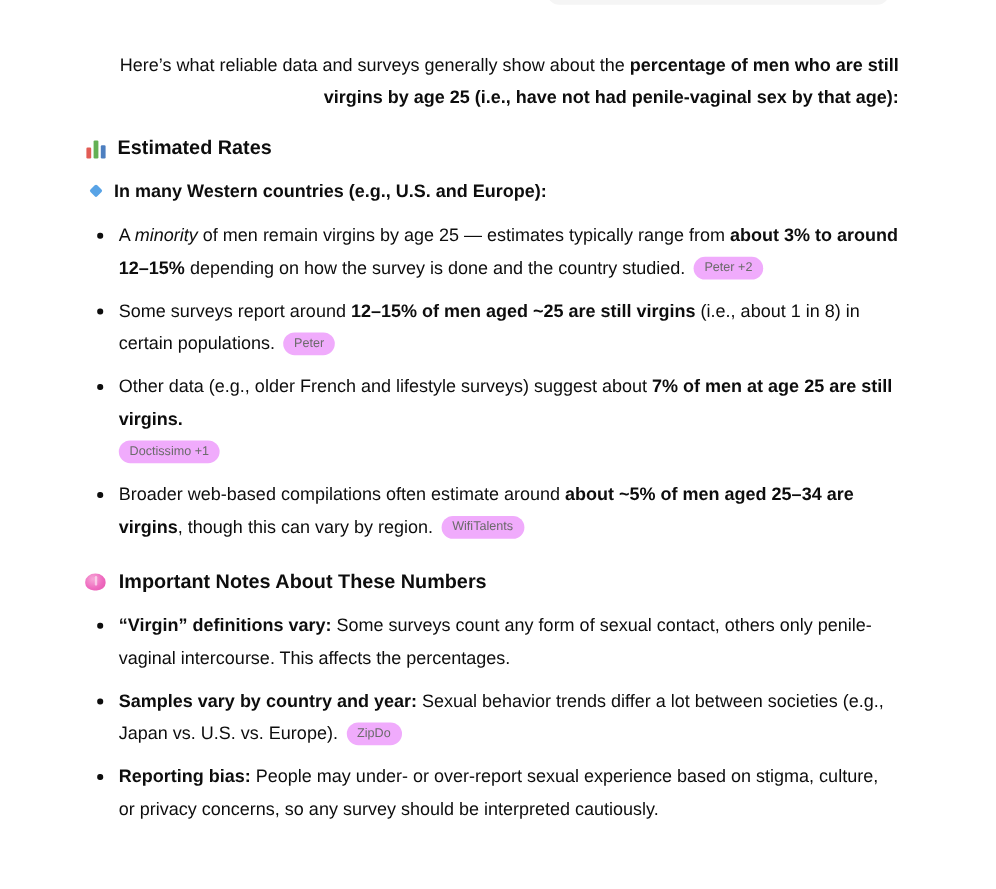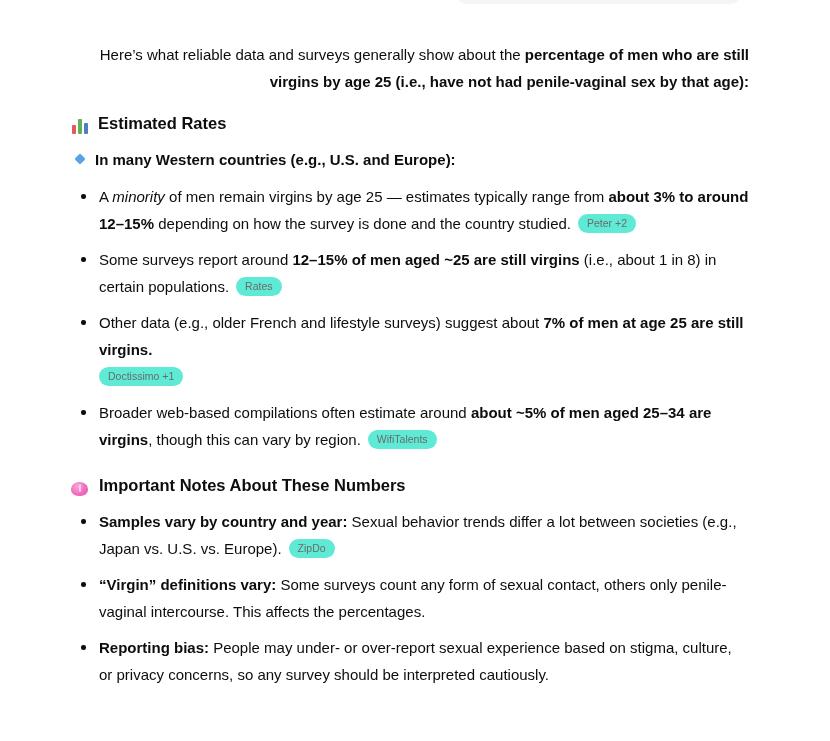--- a/index.html
+++ b/index.html
@@ -17,21 +17,21 @@
     position:relative;
     padding:41px 0 0 71px;
     width:678px;
     font-size:15px;line-height:27px;
   }
   .b{font-weight:700;}
   .i{font-style:italic;}
   p{margin:0;text-align:right;}
   .intro{margin:0 0 17px;}
   .section-heading{
-    display:flex;align-items:flex-end;gap:9px;
+    display:flex;align-items:center;gap:9px;
     font-size:16.5px;font-weight:700;line-height:22px;
     margin:0 0 12px;
   }
   .h2-spacer{margin-top:21px;gap:11px;}
   
   .emoji-box{width:18px;height:17px;flex:none;display:flex;align-items:flex-end;justify-content:center;gap:2px;}
   .bar{width:4px;border-radius:1px;}
   .bar.r{height:9px;background:#e25c55;}
   .bar.g{height:15px;background:#64b054;}
   .bar.bl{height:11px;background:#4d7fc0;}
@@ -56,21 +56,21 @@
   
   ul.bullets{list-style:none;margin:0;padding:0;}
   ul.bullets li{position:relative;padding-left:28px;margin:0 0 9px;}
   .dot{
     position:absolute;left:10px;top:11px;width:4.5px;height:4.5px;
     border-radius:50%;background:#0d0d0d;
   }
   .examples-heading{font-weight:700;margin:17px 0 10px;}
   
   .pill{
-    display:inline-block;background:#5eead4;color:#6b6b6b;
+    display:inline-block;background:#f0abfc;color:#6b6b6b;
     font-size:10.5px;line-height:1;padding:4px 9px;border-radius:999px;
     margin-left:7px;vertical-align:2px;border:none;cursor:pointer;
     font-family:inherit;white-space:nowrap;
   }
 </style>
 </head>
 <body>
 
 <div class="user-bubble-partial"></div>
 
@@ -96,46 +96,46 @@
     <li>
       <span class="dot"></span>
       <span>A </span><span class="i">minority</span><span> of men remain virgins by age 25 — estimates typically range from </span><span class="b">about 3% to around 12–15%</span><span> depending on how the survey is done and the country studied.</span><button class="pill">Peter +2</button>
     </li>
   </ul>
 
 
   <ul class="bullets">
     <li>
       <span class="dot"></span>
-      <span>Some surveys report around </span><span class="b">12–15% of men aged ~25 are still virgins</span><span> (i.e., about 1 in 8) in certain populations.</span><button class="pill">Rates</button>
+      <span>Some surveys report around </span><span class="b">12–15% of men aged ~25 are still virgins</span><span> (i.e., about 1 in 8) in certain populations.</span><button class="pill">Peter</button>
     </li>
     <li>
       <span class="dot"></span>
       <span>Other data (e.g., older French and lifestyle surveys) suggest about </span><span class="b">7% of men at age 25 are still virgins.</span><br>
       <button class="pill" style="margin-left:0;">Doctissimo +1</button>
     </li>
     <li>
       <span class="dot"></span>
       <span>Broader web-based compilations often estimate around </span><span class="b">about ~5% of men aged 25–34 are virgins</span><span>, though this can vary by region.</span><button class="pill">WifiTalents</button>
     </li>
   </ul>
 
   <div class="section-heading h2-spacer">
     <span class="brain"></span>
     <span>Important Notes About These Numbers</span>
   </div>
 
   <ul class="bullets">
     <li>
       <span class="dot"></span>
-      <span class="b">Samples vary by country and year:</span><span> Sexual behavior trends differ a lot between societies (e.g., Japan vs. U.S. vs. Europe).</span><button class="pill">ZipDo</button>
+      <span class="b">“Virgin” definitions vary:</span><span> Some surveys count any form of sexual contact, others only penile-vaginal intercourse. This affects the percentages.</span>
     </li>
     <li>
       <span class="dot"></span>
-      <span class="b">“Virgin” definitions vary:</span><span> Some surveys count any form of sexual contact, others only penile-vaginal intercourse. This affects the percentages.</span>
+      <span class="b">Samples vary by country and year:</span><span> Sexual behavior trends differ a lot between societies (e.g., Japan vs. U.S. vs. Europe).</span><button class="pill">ZipDo</button>
     </li>
     <li>
       <span class="dot"></span>
       <span class="b">Reporting bias:</span><span> People may under- or over-report sexual experience based on stigma, culture, or privacy concerns, so any survey should be interpreted cautiously.</span>
     </li>
 
   </ul>
 
 </div>
 

